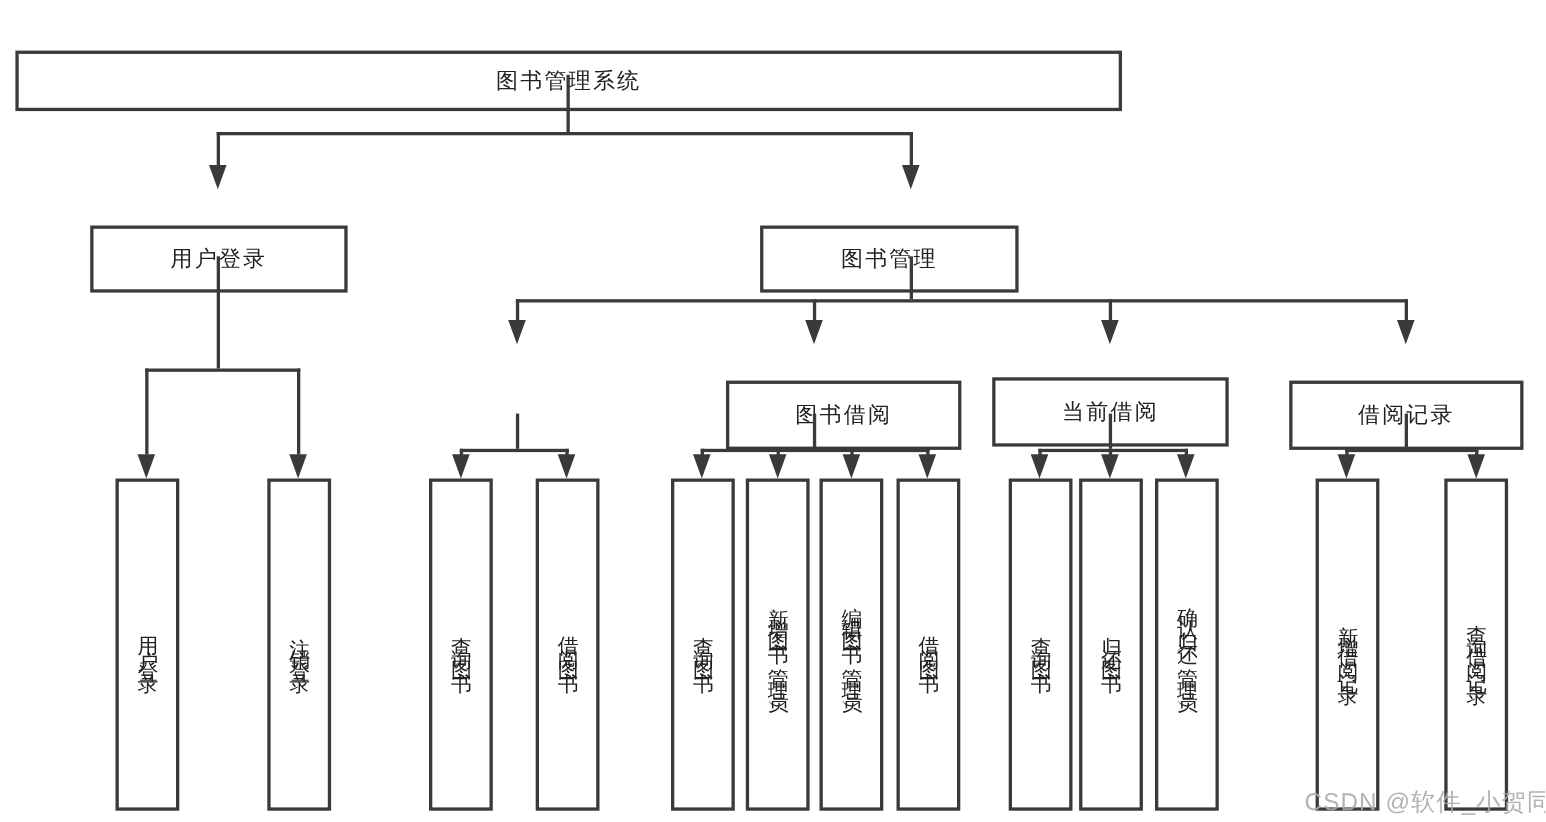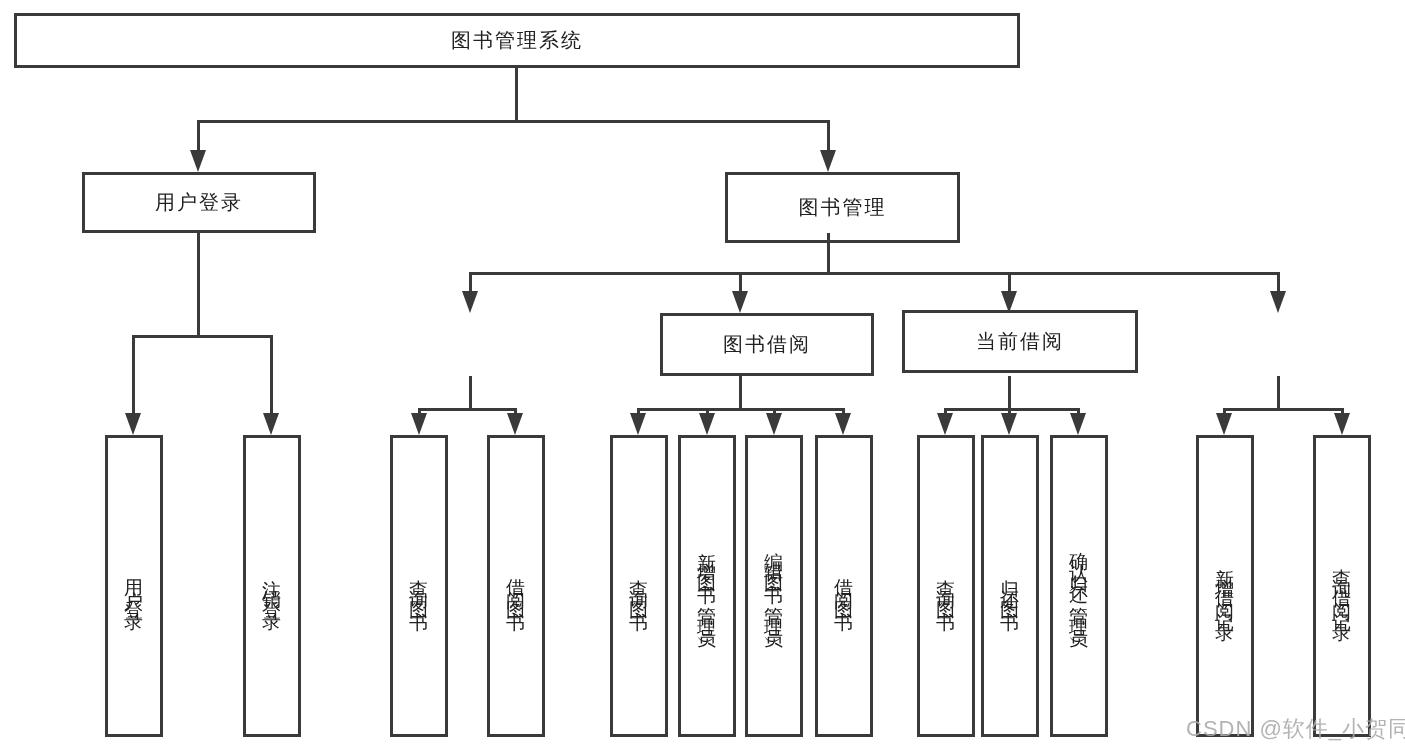--- a/index.html
+++ b/index.html
@@ -10,21 +10,21 @@
   }
   html,body{margin:0;padding:0;background:var(--bg);}
   .canvas{
     position:relative;width:1405px;height:747px;background:var(--bg);
     overflow:hidden;font-family:"Liberation Sans", sans-serif;color:var(--text);
   }
   .node{
     position:absolute;box-sizing:border-box;border:3px solid var(--line);
     background:var(--bg);display:flex;align-items:center;justify-content:center;
   }
-  .node.h{font-size:20px;letter-spacing:2px;}
+  .node.h{font-size:20px;letter-spacing:2px;margin-top:33px;}
   .node.v{
     top:435px;height:302px;width:58px;
     writing-mode:vertical-rl;text-orientation:mixed;
     font-size:19px;letter-spacing:11px;line-height:1;
   }
   .vline{position:absolute;width:3px;background:var(--line);}
   .hline{position:absolute;height:3px;background:var(--line);}
   .arrow{
     position:absolute;width:0;height:0;
     border-left:8px solid transparent;border-right:8px solid transparent;
@@ -36,24 +36,25 @@
   }
 </style>
 </head>
 <body>
 
 <div class="canvas">
 
   <div class="node h" style="left:14px;top:13px;width:1006px;height:55px">图书管理系统</div>
 
   <div class="node h" style="left:82px;top:172px;width:234px;height:61px">用户登录</div>
-  <div class="node h" style="left:725px;top:172px;width:235px;height:71px">图书管理</div>
+  <div class="node h" style="left:691px;top:172px;width:235px;height:61px">图书管理</div>
 
   <div class="node h" style="left:660px;top:313px;width:214px;height:63px">图书借阅</div>
-  <div class="node h" style="left:902px;top:310px;width:236px;height:63px">当前借阅</div>
+  <div class="node h" style="left:902px;top:310px;width:215px;height:63px">当前借阅</div>
+  <div class="node h" style="left:1172px;top:313px;width:213px;height:63px">借阅记录</div>
 
   <div class="node v" style="left:105px">用户登录</div>
   <div class="node v" style="left:243px">注销登录</div>
 
   <div class="node v" style="left:390px">查询图书</div>
   <div class="node v" style="left:487px">借阅图书</div>
 
   <div class="node v" style="left:610px">查询图书</div>
   <div class="node v" style="left:678px">新增图书（管理员）</div>
   <div class="node v" style="left:745px">编辑图书（管理员）</div>

